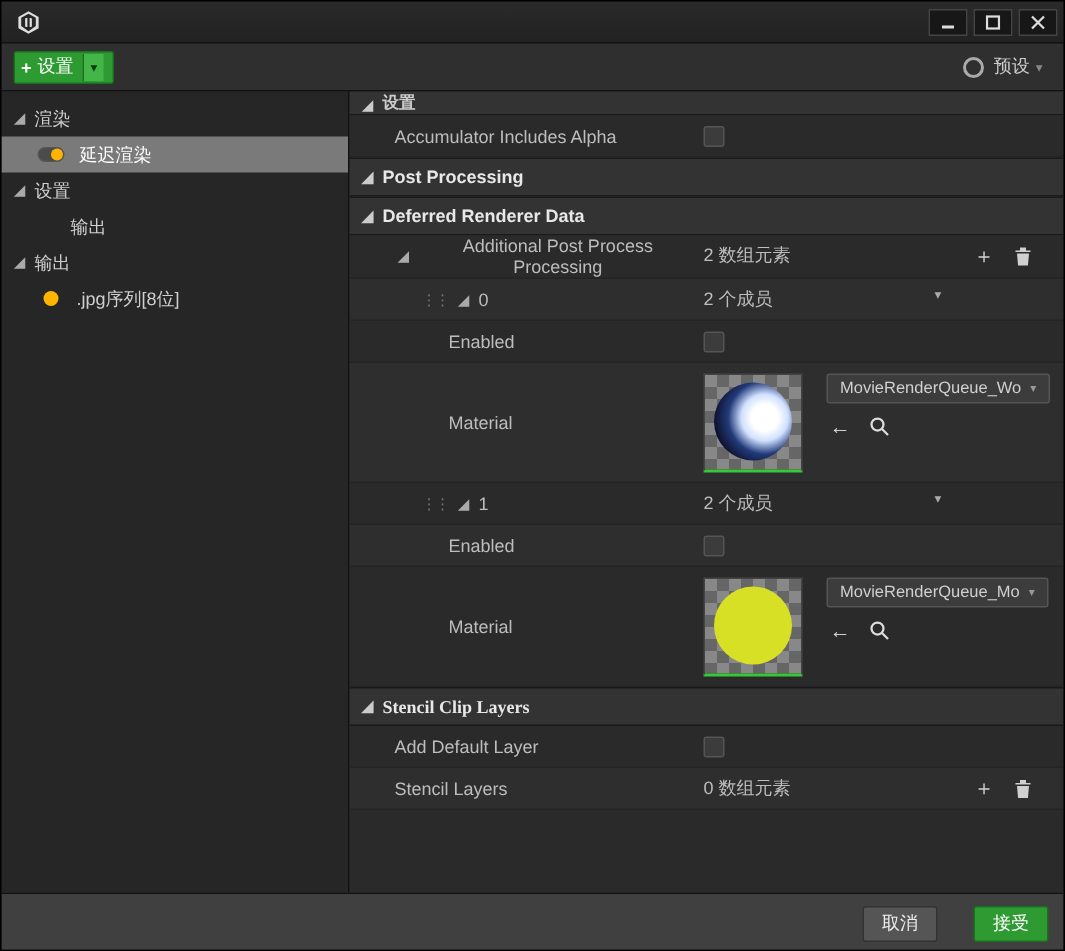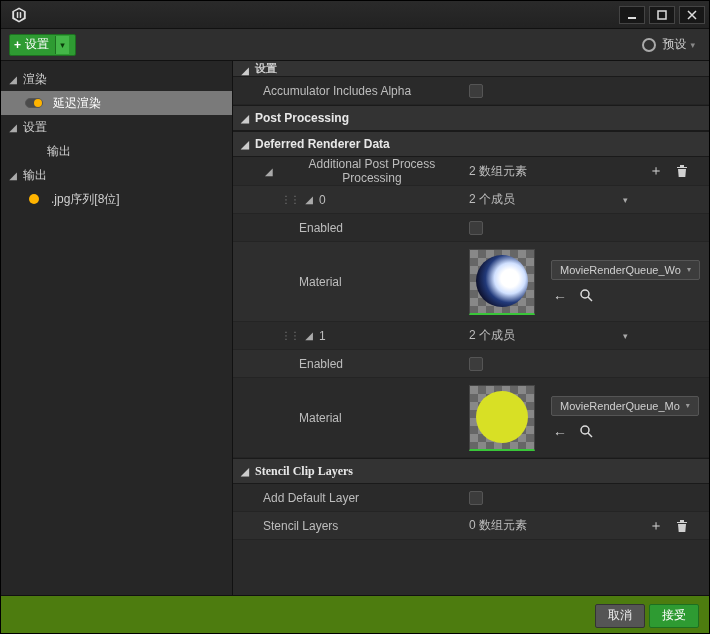--- a/index.html
+++ b/index.html
@@ -167,21 +167,21 @@
     padding-left:14px;
     display:flex;align-items:center;
     color:#bdbdbd;
     text-align:center;
   }
   .row .labelcol.indent1{padding-left:30px;}
   .row .labelcol.indent2{padding-left:48px;}
   .row .labelcol.indent3{padding-left:66px;}
   .row .valcol{
     flex:1;
-    display:flex;align-items:center;
+    display:flex;align-items:flex-start;
     gap:8px;
     color:#bdbdbd;
     padding-left:4px;
   }
   .chk {
     width:14px;height:14px;
     background:#3c3c3c;
     border:1px solid #555;
     border-radius:2px;
   }
@@ -229,24 +229,24 @@
   .mat-tools{display:flex;gap:8px;color:#ddd;}
   
   .cut-row{
     height:16px;background:#333;border-bottom:1px solid #1a1a1a;
     display:flex;align-items:flex-end;padding-left:6px;color:#ccc;
   }
   .cut-row .caret{color:#ccc;}
   
   .footer{
     height:40px;
-    background:#4d7c0f;
+    background:#404040;
     border-top:1px solid #111;
     display:flex;align-items:center;justify-content:flex-end;
-    padding:0 10px;gap:4px;
+    padding:0 10px;gap:24px;
   }
   .btn{
     height:24px;padding:0 12px;
     background:#555;border:1px solid #333;border-radius:2px;
     color:#eee;cursor:pointer;
     display:inline-flex;align-items:center;
     font-size:12px;
   }
   .btn.accept{background:#2e9b32;border-color:#1d6f20;color:#fff;}
   .six-dots{

